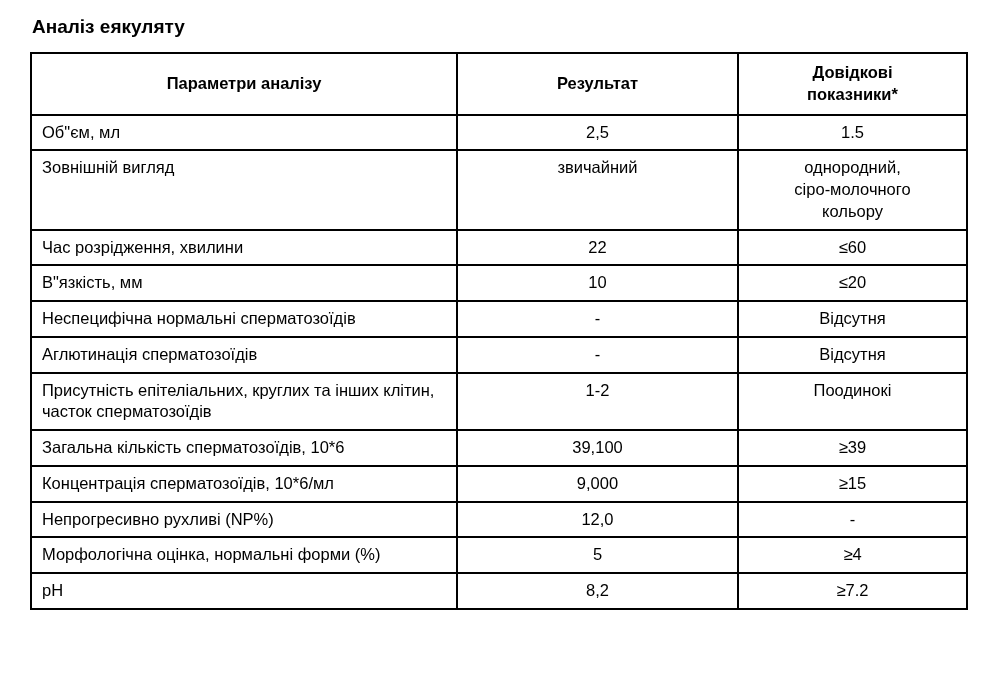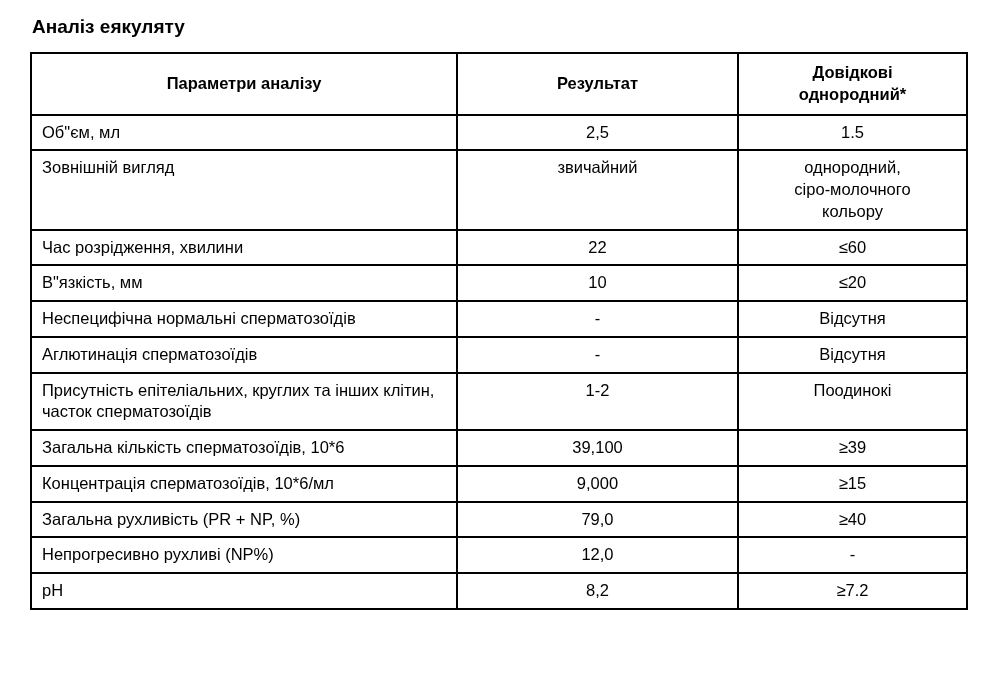--- a/index.html
+++ b/index.html
@@ -69,21 +69,21 @@
     <colgroup>
       <col class="col-param">
       <col class="col-result">
       <col class="col-reference">
     </colgroup>
     <thead>
       <tr>
         <th>Параметри аналізу</th>
         <th>Результат</th>
         <th>Довідкові
-однородний*</th>
+показники*</th>
       </tr>
     </thead>
     <tbody>
       <tr>
         <td class="param-cell">Об"єм, мл</td>
         <td class="result-cell">2,5</td>
         <td class="reference-cell">1.5</td>
       </tr>
       <tr>
         <td class="param-cell">Зовнішній вигляд</td>
@@ -121,28 +121,28 @@
         <td class="param-cell">Загальна кількість сперматозоїдів, 10*6</td>
         <td class="result-cell">39,100</td>
         <td class="reference-cell">≥39</td>
       </tr>
       <tr>
         <td class="param-cell">Концентрація сперматозоїдів, 10*6/мл</td>
         <td class="result-cell">9,000</td>
         <td class="reference-cell">≥15</td>
       </tr>
       <tr>
-        <td class="param-cell">Загальна рухливість (PR + NP, %)</td>
-        <td class="result-cell">79,0</td>
-        <td class="reference-cell">≥40</td>
-      </tr>
-      <tr>
         <td class="param-cell">Непрогресивно рухливі (NP%)</td>
         <td class="result-cell">12,0</td>
         <td class="reference-cell">-</td>
+      </tr>
+      <tr>
+        <td class="param-cell">Морфологічна оцінка, нормальні форми (%)</td>
+        <td class="result-cell">5</td>
+        <td class="reference-cell">≥4</td>
       </tr>
       <tr>
         <td class="param-cell">pH</td>
         <td class="result-cell">8,2</td>
         <td class="reference-cell">≥7.2</td>
       </tr>
     </tbody>
   </table>
 </div>
 

